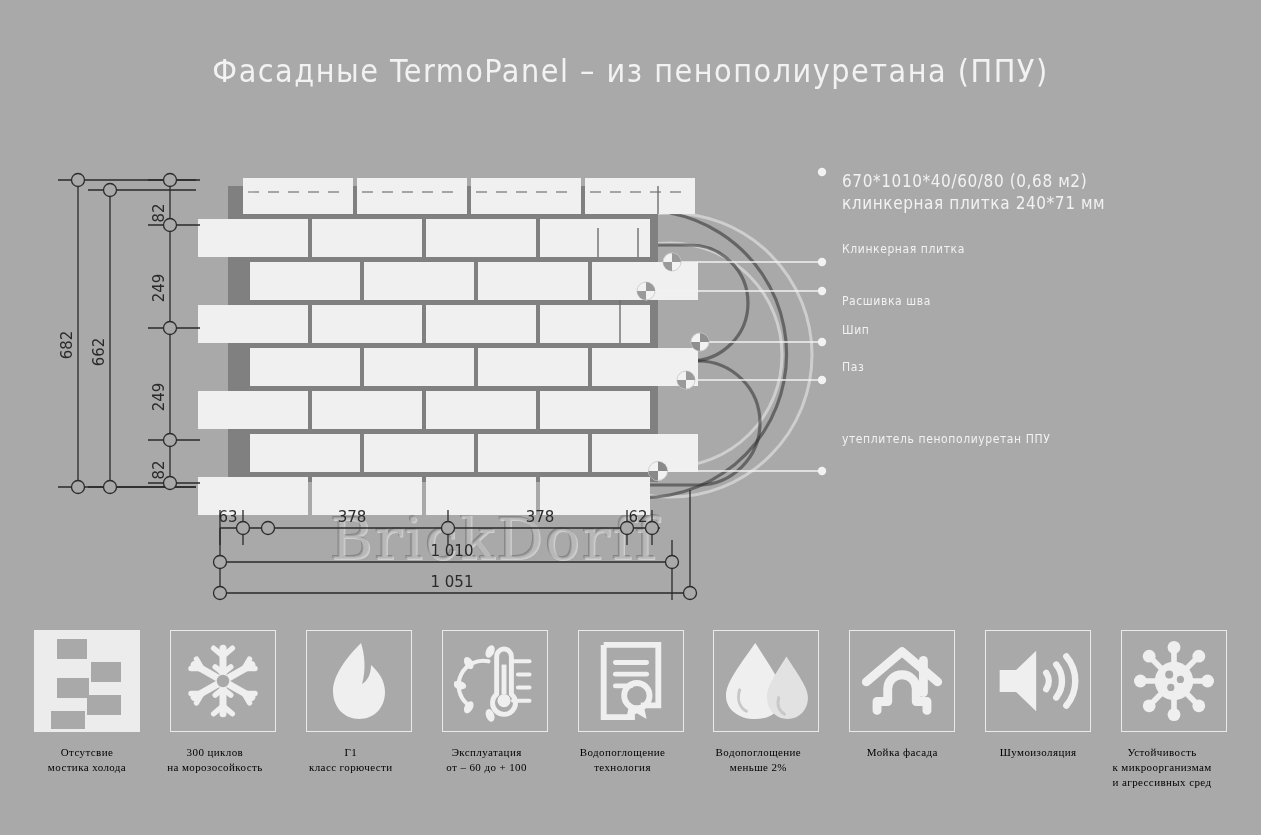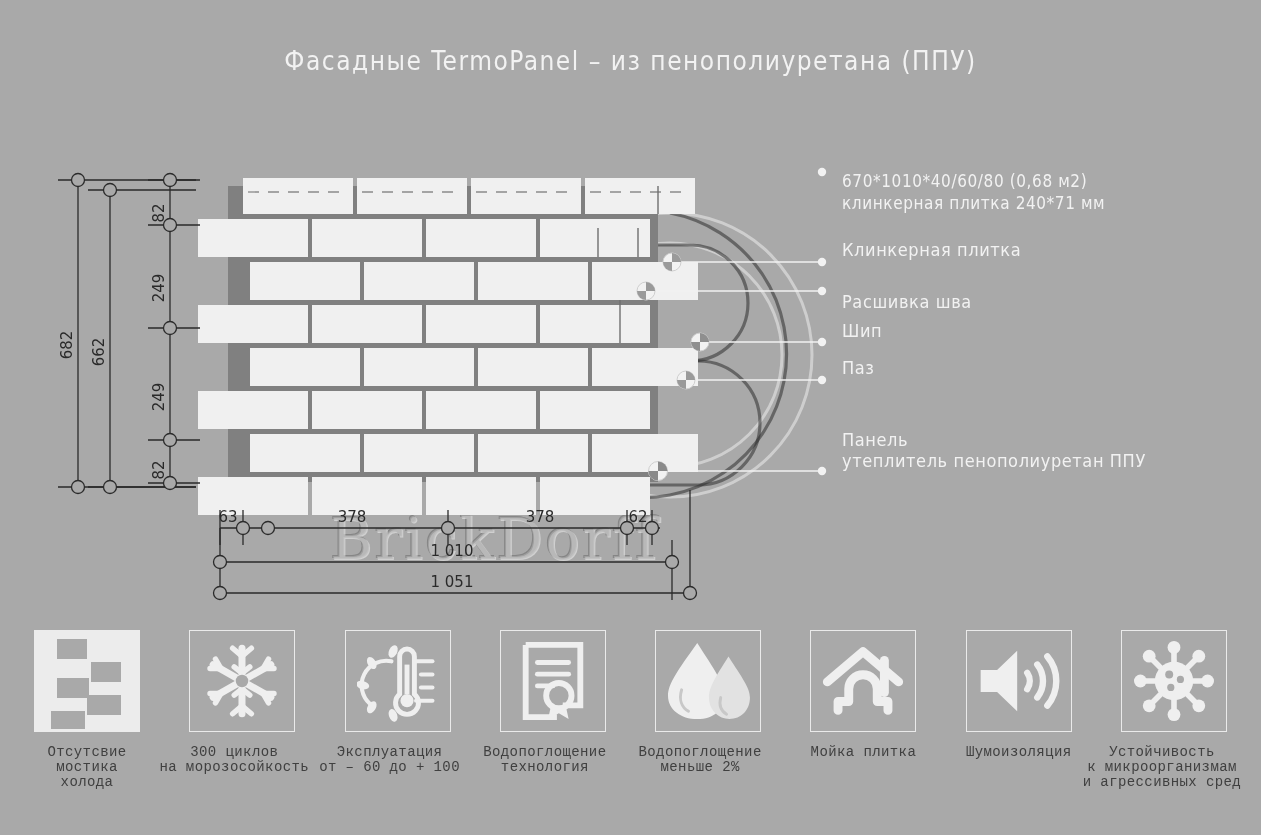--- a/index.html
+++ b/index.html
@@ -7,24 +7,24 @@
     width:1261px;height:835px;
     background:#a9a9a9;
     font-family:"DejaVu Sans","Liberation Sans",sans-serif;
     overflow:hidden;
     position:relative;
   }
   #stage{position:absolute;left:0;top:0;width:1261px;height:835px;}
 
   
   .title{
-    position:absolute;left:0;top:46px;width:1261px;
+    position:absolute;left:0;top:52px;width:1261px;
     text-align:center;
     color:#f2f2f2;
-    font-size:26px;
+    font-size:32px;
     letter-spacing:1.5px;
     font-family:"DejaVu Sans Condensed","DejaVu Sans",sans-serif;
     white-space:nowrap;
   }
 
   
   .wm{position:absolute;pointer-events:none;}
   .wm-text{
     left:330px;top:505px;
     font-family:"DejaVu Serif","Liberation Serif",serif;
@@ -33,21 +33,21 @@
     text-shadow:1px 1px 0 rgba(255,255,255,.45),-1px -1px 0 rgba(90,90,90,.45);
     letter-spacing:2px;
     white-space:nowrap;
   }
 
   
   .callout{
     position:absolute;
     color:#f2f2f2;
     font-family:"DejaVu Sans Condensed","DejaVu Sans",sans-serif;
-    font-size:18px;
+    font-size:12px;
     letter-spacing:.6px;
     line-height:21px;
     white-space:nowrap;
   }
   .callout.big{font-size:17px;line-height:22px;}
 
   
   .features{
     position:absolute;left:0;top:630px;width:1261px;height:175px;
     display:flex;justify-content:space-between;
@@ -60,23 +60,23 @@
   .feat-box{
     width:106px;height:102px;
     box-sizing:border-box;
     display:flex;align-items:center;justify-content:center;
     border:1.5px solid #eaeaea;
   }
   .feat-box.solid{border:none;background:#ececec;}
   .feat-cap{
     margin-top:13px;
     text-align:center;
-    color:#404040;
-    font-family:Liberation Mono, monospace;
-    font-size:14px;
+    color:#000000;
+    font-family:Liberation Serif, serif;
+    font-size:11px;
     line-height:15px;
     letter-spacing:.4px;
     white-space:pre-line;
   }
   .feat-cap.wide{width:150px;margin-left:-16px;}
   .feat-cap.xwide{width:165px;margin-left:-24px;}
 </style>
 </head>
 <body>
 
@@ -310,21 +310,20 @@
 
   <div class="callout big" style="left:842px;top:146px;margin-top:24px;">
     <div>670*1010*40/60/80 (0,68 м2)</div>
     <div>клинкерная плитка 240*71 мм</div>
   </div>
   <div class="callout" style="left:842px;top:239px;">Клинкерная плитка</div>
   <div class="callout" style="left:842px;top:267px;margin-top:24px;">Расшивка шва</div>
   <div class="callout" style="left:842px;top:320px;">Шип</div>
   <div class="callout" style="left:842px;top:357px;">Паз</div>
   <div class="callout" style="left:842px;top:429px;">
-    <div>Панель</div>
     <div>утеплитель пенополиуретан ППУ</div>
   </div>
 
   <div class="features">
 
     <div class="feature">
       <div class="feat-box solid">
         <svg width="100" height="96" viewBox="0 0 100 96">
           <g fill="#a9a9a9">
             <rect x="20" y="6" width="30" height="20"></rect>
@@ -353,20 +352,30 @@
             <path d="M77 34 L91 34 M77 34 L84 22 M23 66 L9 66 M23 66 L16 78"></path>
             <path d="M50 40 L40 32 M50 40 L60 32 M50 60 L40 68 M50 60 L60 68"></path>
           </g>
           <circle cx="50" cy="50" r="8" fill="#a9a9a9"></circle>
         </svg>
       </div>
       <div class="feat-cap wide">300 циклов
 на морозосойкость</div>
     </div>
 
+    <div class="feature">
+      <div class="feat-box">
+        <svg width="66" height="80" viewBox="0 0 64 80">
+          <path d="M34 2 C 14 22 6 38 6 50 C 6 67 18 78 32 78 C 47 78 58 67 58 51
+                   C 58 40 52 31 44 24 C 44 34 40 40 35 43 C 39 30 38 14 34 2 Z" fill="#efefef"></path>
+        </svg>
+      </div>
+      <div class="feat-cap wide">Г1
+класс горючести</div>
+    </div>
 
     <div class="feature">
       <div class="feat-box">
         <svg width="82" height="82" viewBox="0 0 100 100">
           <g stroke="#efefef" stroke-width="5" fill="none" stroke-linecap="round">
             <path d="M16 78 A30 30 0 0 1 42 26"></path>
           </g>
           <g fill="#efefef">
             <ellipse cx="44" cy="14" rx="5" ry="8" transform="rotate(25 44 14)"></ellipse>
             <ellipse cx="18" cy="28" rx="5" ry="8" transform="rotate(-30 18 28)"></ellipse>
@@ -427,21 +436,21 @@
         <svg width="82" height="70" viewBox="0 0 92 78">
           <g fill="none" stroke="#efefef" stroke-width="10" stroke-linecap="round" stroke-linejoin="round">
             <path d="M6 40 L46 6 L86 40"></path>
             <path d="M70 16 L70 52"></path>
           </g>
           <g fill="none" stroke="#efefef" stroke-width="10" stroke-linecap="round" stroke-linejoin="round">
             <path d="M18 72 L18 62 L30 62 L30 48 A16 16 0 0 1 62 48 L62 62 L74 62 L74 72"></path>
           </g>
         </svg>
       </div>
-      <div class="feat-cap">Мойка плитка</div>
+      <div class="feat-cap">Мойка фасада</div>
     </div>
 
     <div class="feature">
       <div class="feat-box">
         <svg width="84" height="72" viewBox="0 0 92 78">
           <path d="M4 27 H22 L44 6 V72 L22 51 H4 Z" fill="#efefef"></path>
           <g fill="none" stroke="#efefef" stroke-width="7" stroke-linecap="round">
             <path d="M55 30 A16 16 0 0 1 55 48"></path>
             <path d="M66 21 A29 29 0 0 1 66 57"></path>
             <path d="M77 12 A42 42 0 0 1 77 66"></path>

